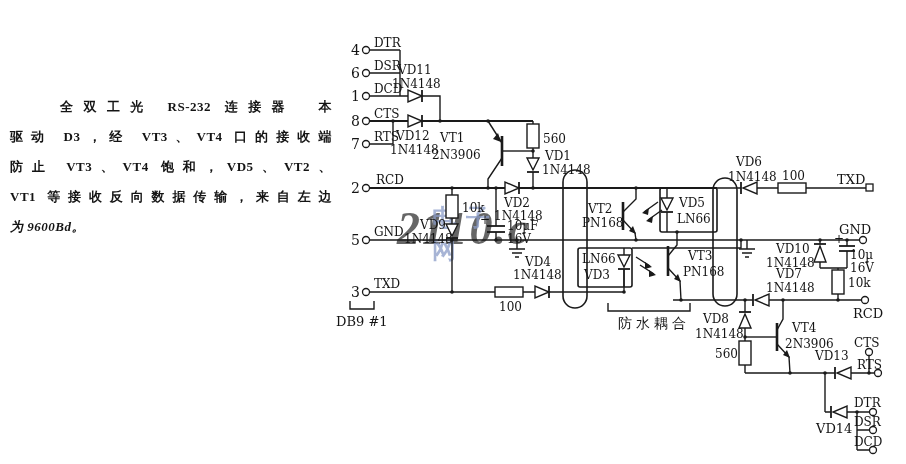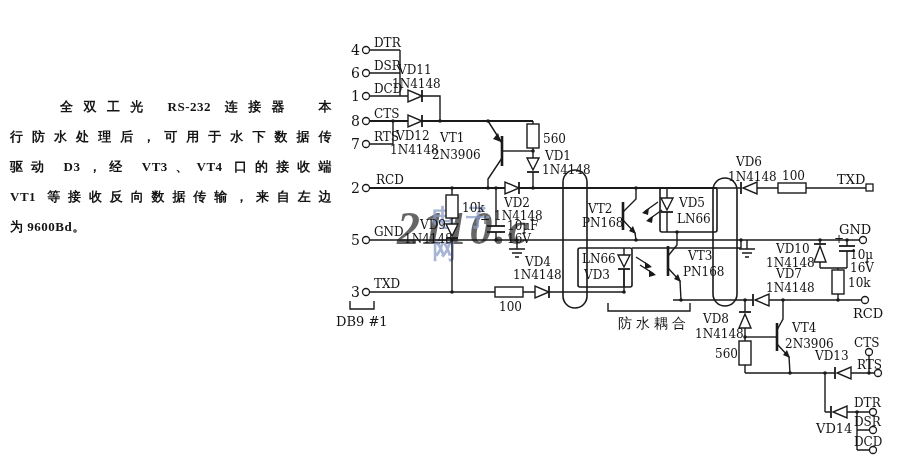--- a/index.html
+++ b/index.html
@@ -3,21 +3,21 @@
 <meta charset="utf-8">
 <style>
   html,body{margin:0;padding:0;background:#fff;}
   #page{position:relative;width:906px;height:464px;background:#ffffff;overflow:hidden;
         font-family:"Liberation Serif","DejaVu Serif",serif;color:#141414;}
   
   #text-panel{position:absolute;left:10px;top:92px;width:322px;font-size:13px;
         font-weight:600;line-height:30px;letter-spacing:.5px;}
   .tline{text-align:justify;text-align-last:justify;white-space:nowrap;}
   .tline.first{padding-left:50px;}
-  .tline.last{text-align-last:left;}
+  .tline.last{text-align-last:left;font-style:italic;}
   
   #watermark{position:absolute;left:374px;top:202px;z-index:1;pointer-events:none;}
   #wm-red{font-family:"Liberation Serif",serif;font-weight:bold;font-style:italic;
         font-size:46px;color:#404040;opacity:.8;letter-spacing:2px;margin-left:23px;}
   #wm-blue{position:absolute;left:58px;top:0px;font-size:24px;font-weight:bold;
         color:#8a9cc8;opacity:.75;letter-spacing:10px;font-style:normal;}
   
   #schematic{position:absolute;left:336px;top:0;z-index:2;overflow:visible;}
   text{font-family:"DejaVu Serif","Liberation Serif",serif;fill:#141414;}
   .lbl{font-size:12px;}
@@ -35,22 +35,22 @@
   .head{fill:#1a1a1a;stroke:none;}
   .term{fill:#ffffff;stroke:#1a1a1a;stroke-width:1.3;}
 </style>
 </head>
 <body>
 
 <div id="page">
 
   <div id="text-panel">
     <div class="tline first">全双工光 RS-232 连接器　本</div>
-    <div class="tline">行防水处理后，可用于水下数据传</div>
     <div class="tline">驱动 D3，经 VT3、VT4 口的接收端</div>
+    <div class="tline">防止 VT3、VT4 饱和，VD5、VT2、</div>
     <div class="tline">VT1 等接收反向数据传输，来自左边</div>
     <div class="tline last">为 9600Bd。</div>
   </div>
 
   <div id="watermark">
     <span id="wm-red">2110.c</span>
     <span id="wm-blue">电子网</span>
   </div>
 
   <svg id="schematic" width="570" height="464" viewBox="0 0 570 464" xmlns="http://www.w3.org/2000/svg">

